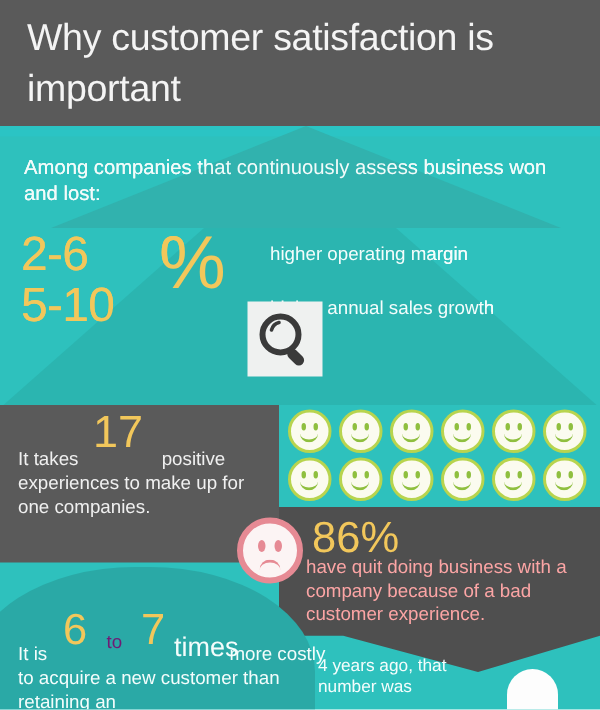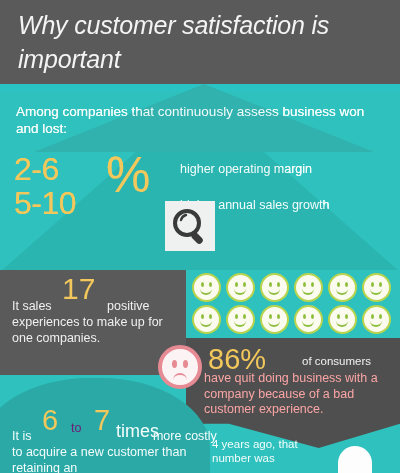--- a/index.html
+++ b/index.html
@@ -29,21 +29,20 @@
   }
   .header-title {
     position: absolute;
     left: 18px; top: 8px;
     width: 370px;
     color: #f4f4f4;
     font-size: 25px;
     line-height: 34px;
     font-weight: 400;
     letter-spacing: -0.2px;
-    font-style: italic;
   }
   .accent-bar {
     left: 0; top: 84px;
     width: 400px; height: 7px;
     background: #2bc4c4;
   }
 
   
   .tri-dark {
     left: 0; top: 40px;
@@ -349,21 +348,21 @@
     <svg width="50" height="50" viewBox="0 0 50 50" aria-hidden="true">
       <circle cx="22" cy="22" r="12" fill="none" stroke="#3a3a3a" stroke-width="4"></circle>
       <path d="M16 19 a7 7 0 0 1 5 -5" fill="none" stroke="#3a3a3a" stroke-width="2.4" stroke-linecap="round"></path>
       <rect x="30" y="30" width="13" height="7" rx="3.5" fill="#3a3a3a" transform="rotate(45 30 30)"></rect>
     </svg>
   </div>
 
   <div class="layer gray-mid">
     <div class="big-12">17</div>
     <div class="takes-text">
-      <span class="nowrap">It sales</span>
+      <span class="nowrap">It takes</span>
       <span style="display:inline-block;width:52px;"></span><span>positive</span>
       <span>experiences to make up for one companies.</span>
     </div>
   </div>
 
   <div class="layer smiley-panel">
     <div class="smiley-grid" id="smiley-grid">
         <div class="smiley">
           <span class="eye l"></span>
           <span class="eye r"></span>
@@ -422,21 +421,20 @@
         <div class="smiley">
           <span class="eye l"></span>
           <span class="eye r"></span>
           <span class="mouth"></span>
         </div>
       </div>
   </div>
 
   <div class="layer gray-86">
     <div class="eightysix">86%</div>
-    <div class="eightysix-label">of consumers</div>
     <div class="eightysix-body">have quit doing business with a company because of a bad customer experience.</div>
   </div>
 
   <div class="layer sad-face">
     <span class="eye l"></span>
     <span class="eye r"></span>
     <span class="mouth"></span>
   </div>
 
   <div class="layer teal-blob"></div>

